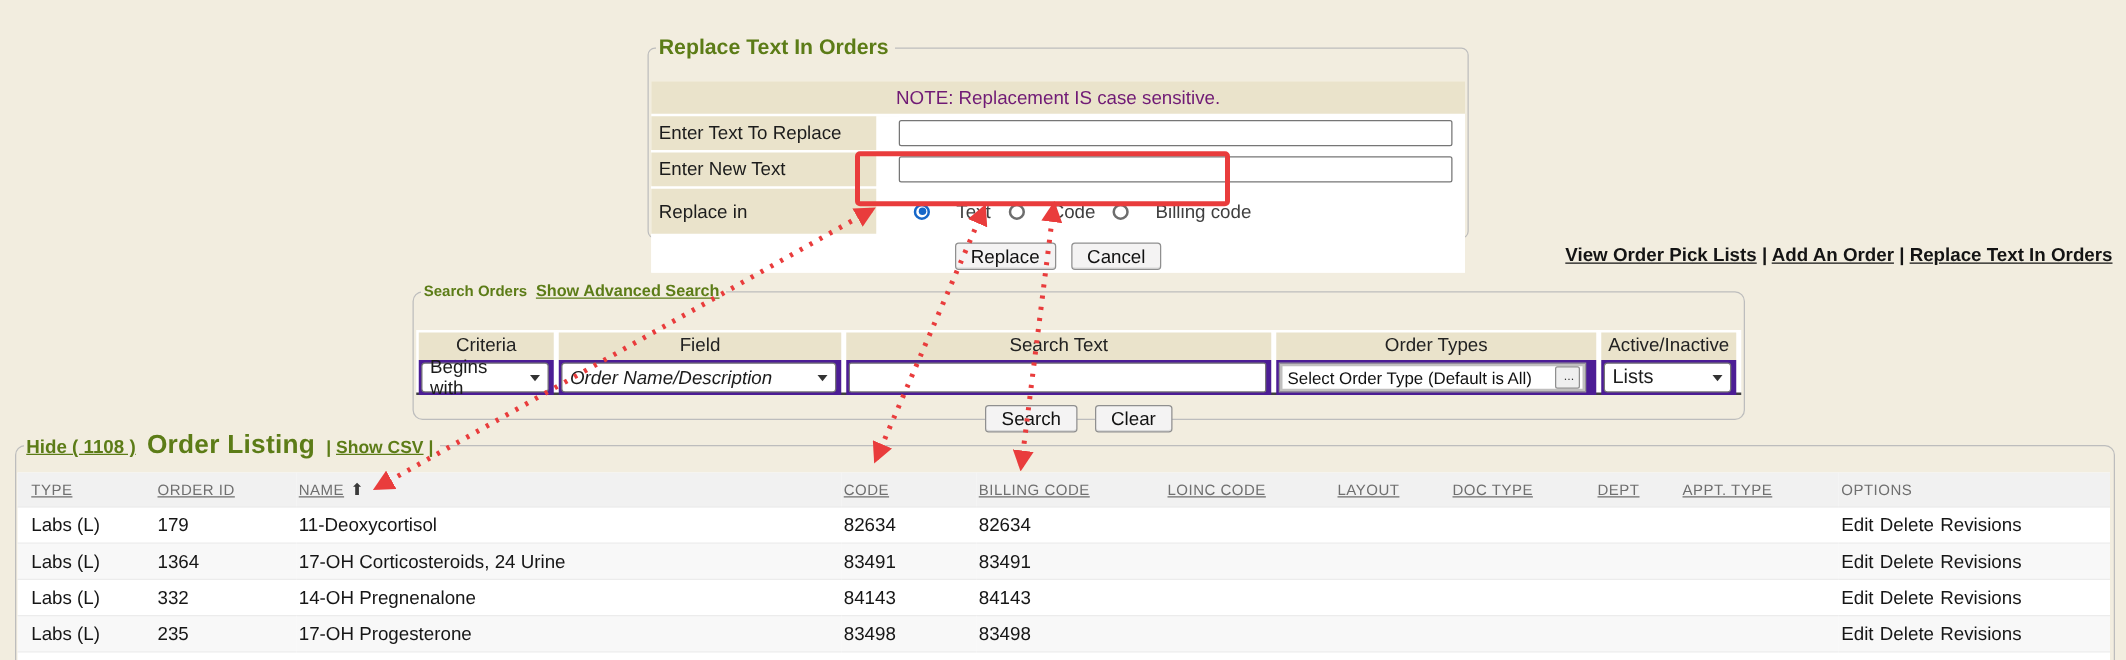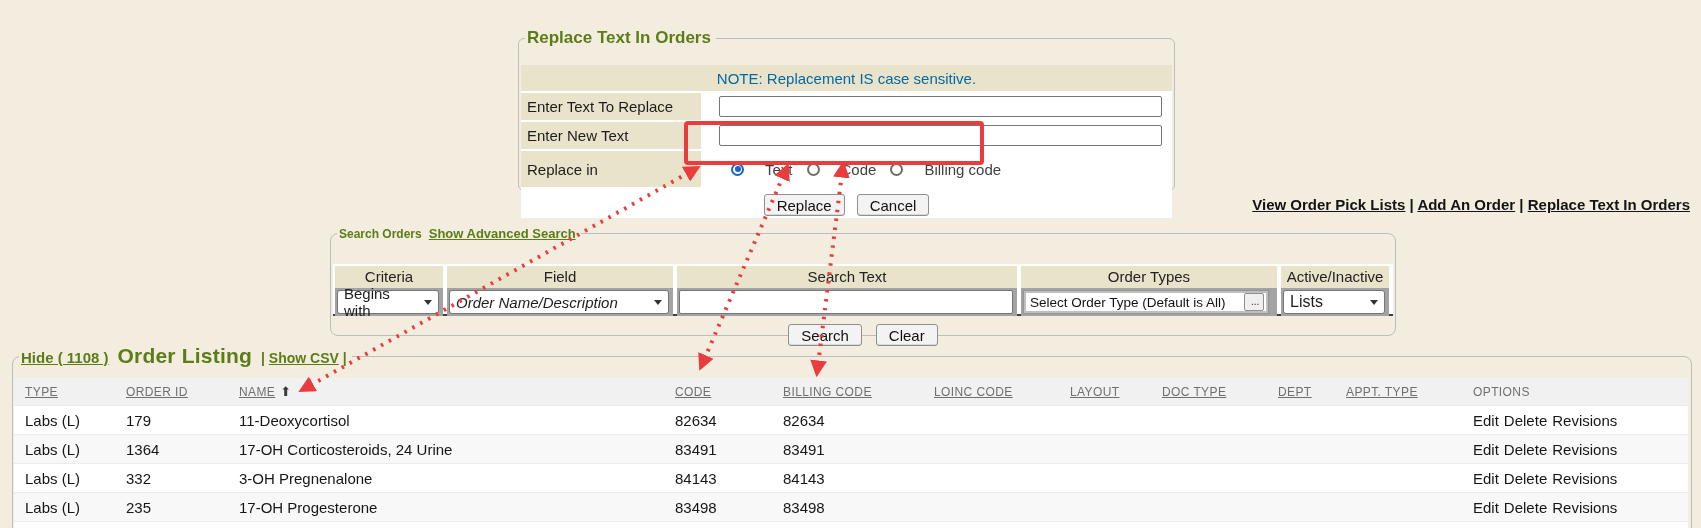--- a/index.html
+++ b/index.html
@@ -10,21 +10,21 @@
   
   fieldset.fs{position:absolute;margin:0;padding:0;border:1px solid #bdbdbd;background:transparent;}
   fieldset.fs legend{margin-left:6px;padding:0 5px 0 2px;white-space:nowrap;}
   .green{color:#5C7C17;font-weight:bold;}
 
   
   .fs-replace{left:518px;top:28px;width:655px;height:161px;border-radius:6px;}
   .fs-replace legend{font-size:17px;}
   .replace-table{position:absolute;left:2px;right:2px;top:17px;background:#fff;}
   .r-row{display:flex;border-bottom:2px solid #fff;background:#fff;}
-  .r-note{height:26px;background:#EAE3CB;align-items:center;justify-content:center;font-size:15px;color:#0369a1;}
+  .r-note{height:26px;background:#EAE3CB;align-items:center;justify-content:center;font-size:15px;color:#701a75;}
   .r-field-row{height:27px;}
   .r-label{width:180px;background:#EAE3CB;margin-right:18px;display:flex;align-items:center;
            padding-left:6px;font-size:15px;box-sizing:border-box;flex:0 0 auto;text-align:right;}
   .r-cell{flex:1;display:flex;align-items:center;background:#fff;}
   .r-cell input{width:calc(100% - 10px);height:21px;border:1px solid #767676;border-radius:2px;
                 font-size:14px;font-family:"Liberation Sans",sans-serif;padding:0 4px;box-sizing:border-box;}
   .r-radio-row{height:36px;}
   .r-radios{display:flex;align-items:center;gap:14px;padding-left:12px;}
   .radio-opt{display:flex;align-items:center;gap:21px;cursor:default;}
   .radio{width:13px;height:13px;border-radius:50%;border:2px solid #6d6d6d;background:#fff;
@@ -44,21 +44,21 @@
   .toplink-sep{text-decoration:none;font-weight:600;}
 
   
   .fs-search{left:330px;top:224px;width:1064px;height:110px;border-radius:8px;}
   .fs-search legend .s-title{font-size:12px;text-align:right;}
   .fs-search legend .adv{font-size:13px;color:#5C7C17;font-weight:bold;text-decoration:underline;margin-left:7px;cursor:pointer;}
   .search-block{position:absolute;left:2px;right:2px;top:22px;height:52px;background:#fff;
                 border-bottom:2px solid #404040;padding:2px 12px 0 2px;box-sizing:border-box;}
   .s-headers,.s-controls{display:flex;gap:4px;}
   .s-h{background:#EAE3CB;height:22px;line-height:22px;text-align:center;font-size:15px;color:#222;flex:0 0 auto;}
-  .s-c{height:28px;display:flex;align-items:center;background:#a3a3a3;flex:0 0 auto;box-sizing:border-box;}
+  .s-c{height:28px;display:flex;align-items:center;background:#4c1d95;flex:0 0 auto;box-sizing:border-box;}
   .w0{width:108px;}.w1{width:226px;}.w2{width:340px;}.w3{width:256px;}.w4{width:108px;}
   .sel{display:flex;align-items:center;justify-content:space-between;border:1px solid #767676;
        border-radius:3px;background:#fff;height:24px;padding:0 6px;font-size:15px;box-sizing:border-box;cursor:default;}
   .caret{width:0;height:0;border-left:4px solid transparent;border-right:4px solid transparent;
          border-top:5px solid #333;margin-left:6px;flex:0 0 auto;}
   .sel-criteria{width:102px;margin-left:2px;}
   .sel-field{width:220px;margin-left:2px;font-style:italic;}
   .s-input{width:calc(100% - 6px);height:24px;border:1px solid #767676;border-radius:2px;margin-left:2px;
            font-size:14px;font-family:"Liberation Sans",sans-serif;padding:0 4px;box-sizing:border-box;}
   .ot-box{display:flex;align-items:center;border:2px solid #c0bfbf;outline:1px solid #949494;background:#fff;
@@ -248,21 +248,21 @@
             <td></td>
             <td></td>
             <td></td>
             <td></td>
             <td></td>
             <td class="opts"><span class="opt-link">Edit</span><span class="opt-link">Delete</span><span class="opt-link">Revisions</span></td>
           </tr>
           <tr class="listing-row">
             <td>Labs (L)</td>
             <td>332</td>
-            <td>3-OH Pregnenalone</td>
+            <td>14-OH Pregnenalone</td>
             <td>84143</td>
             <td>84143</td>
             <td></td>
             <td></td>
             <td></td>
             <td></td>
             <td></td>
             <td class="opts"><span class="opt-link">Edit</span><span class="opt-link">Delete</span><span class="opt-link">Revisions</span></td>
           </tr>
           <tr class="listing-row alt">

